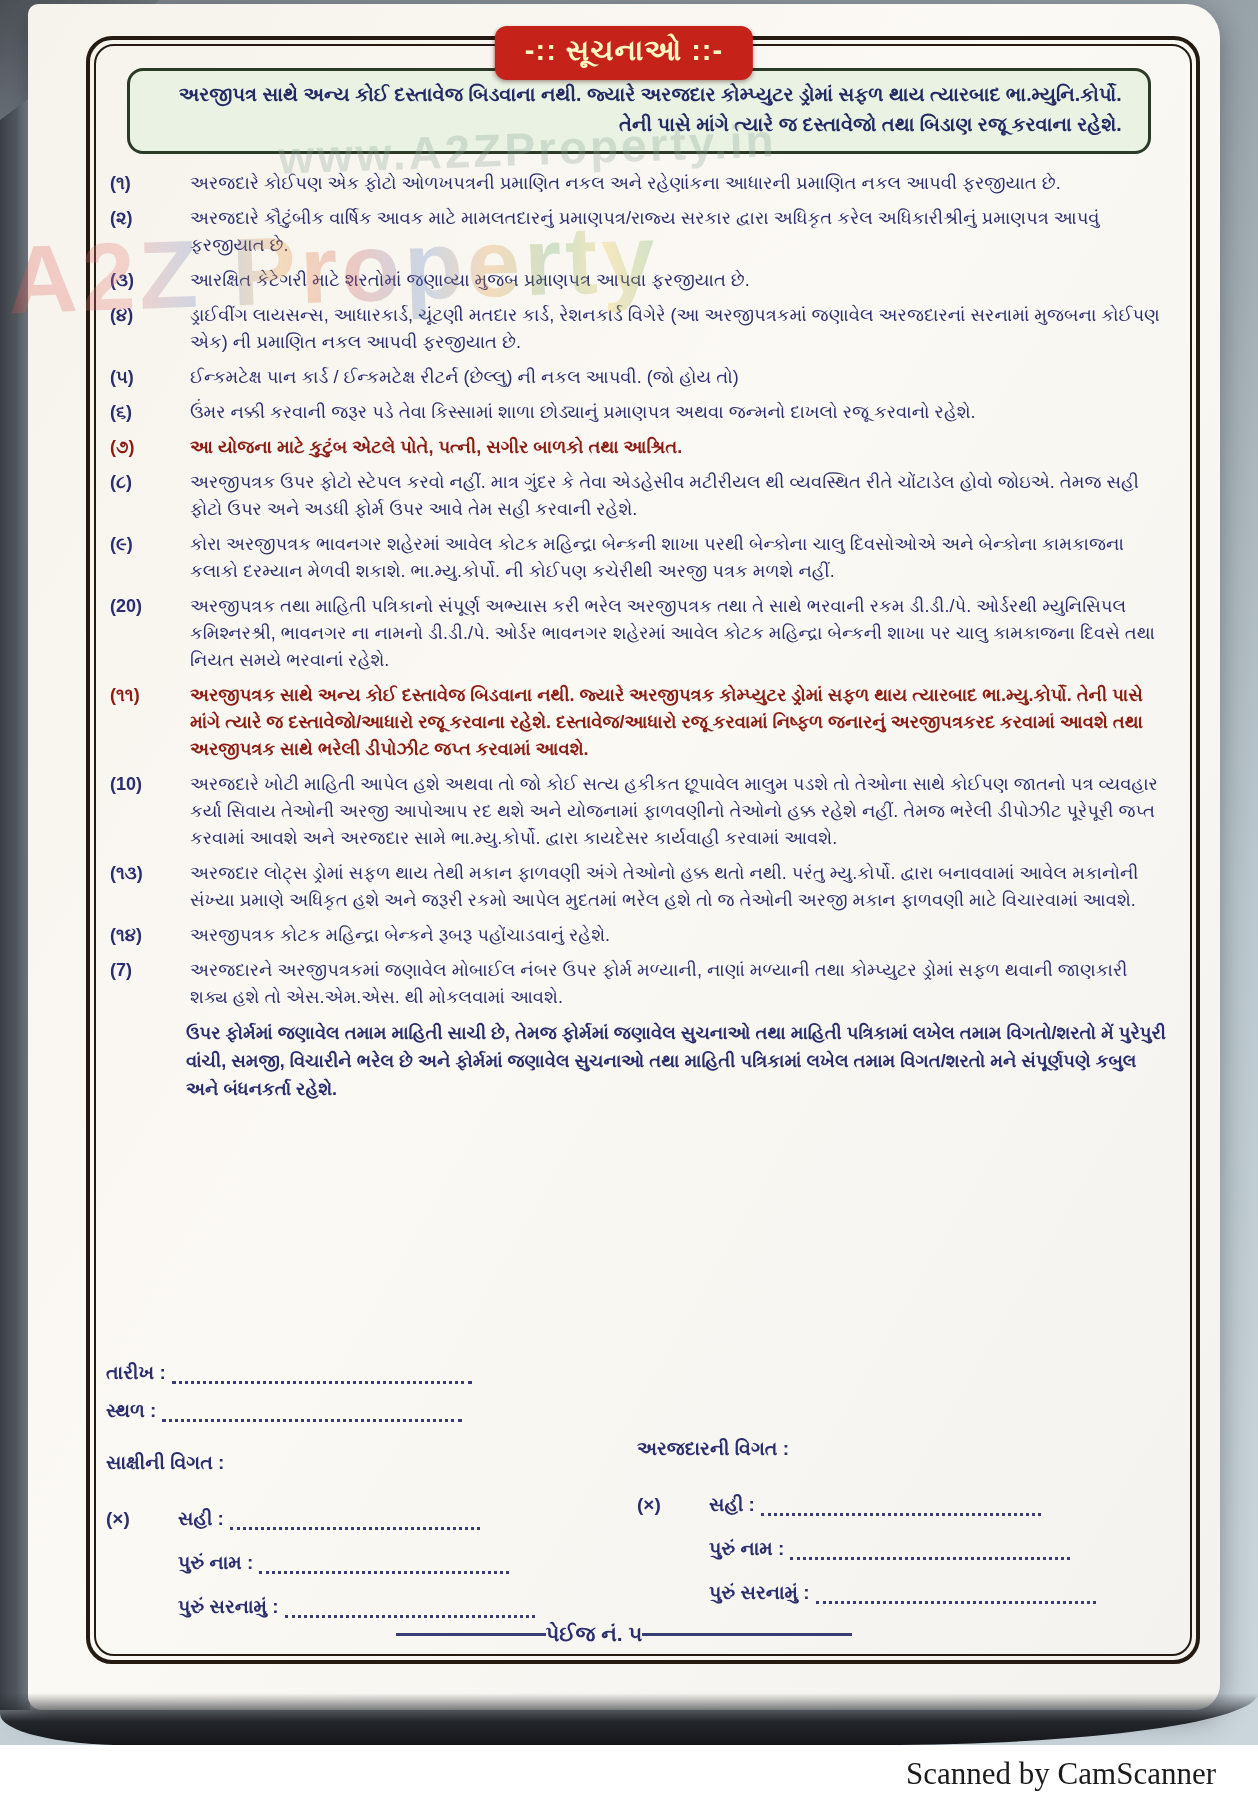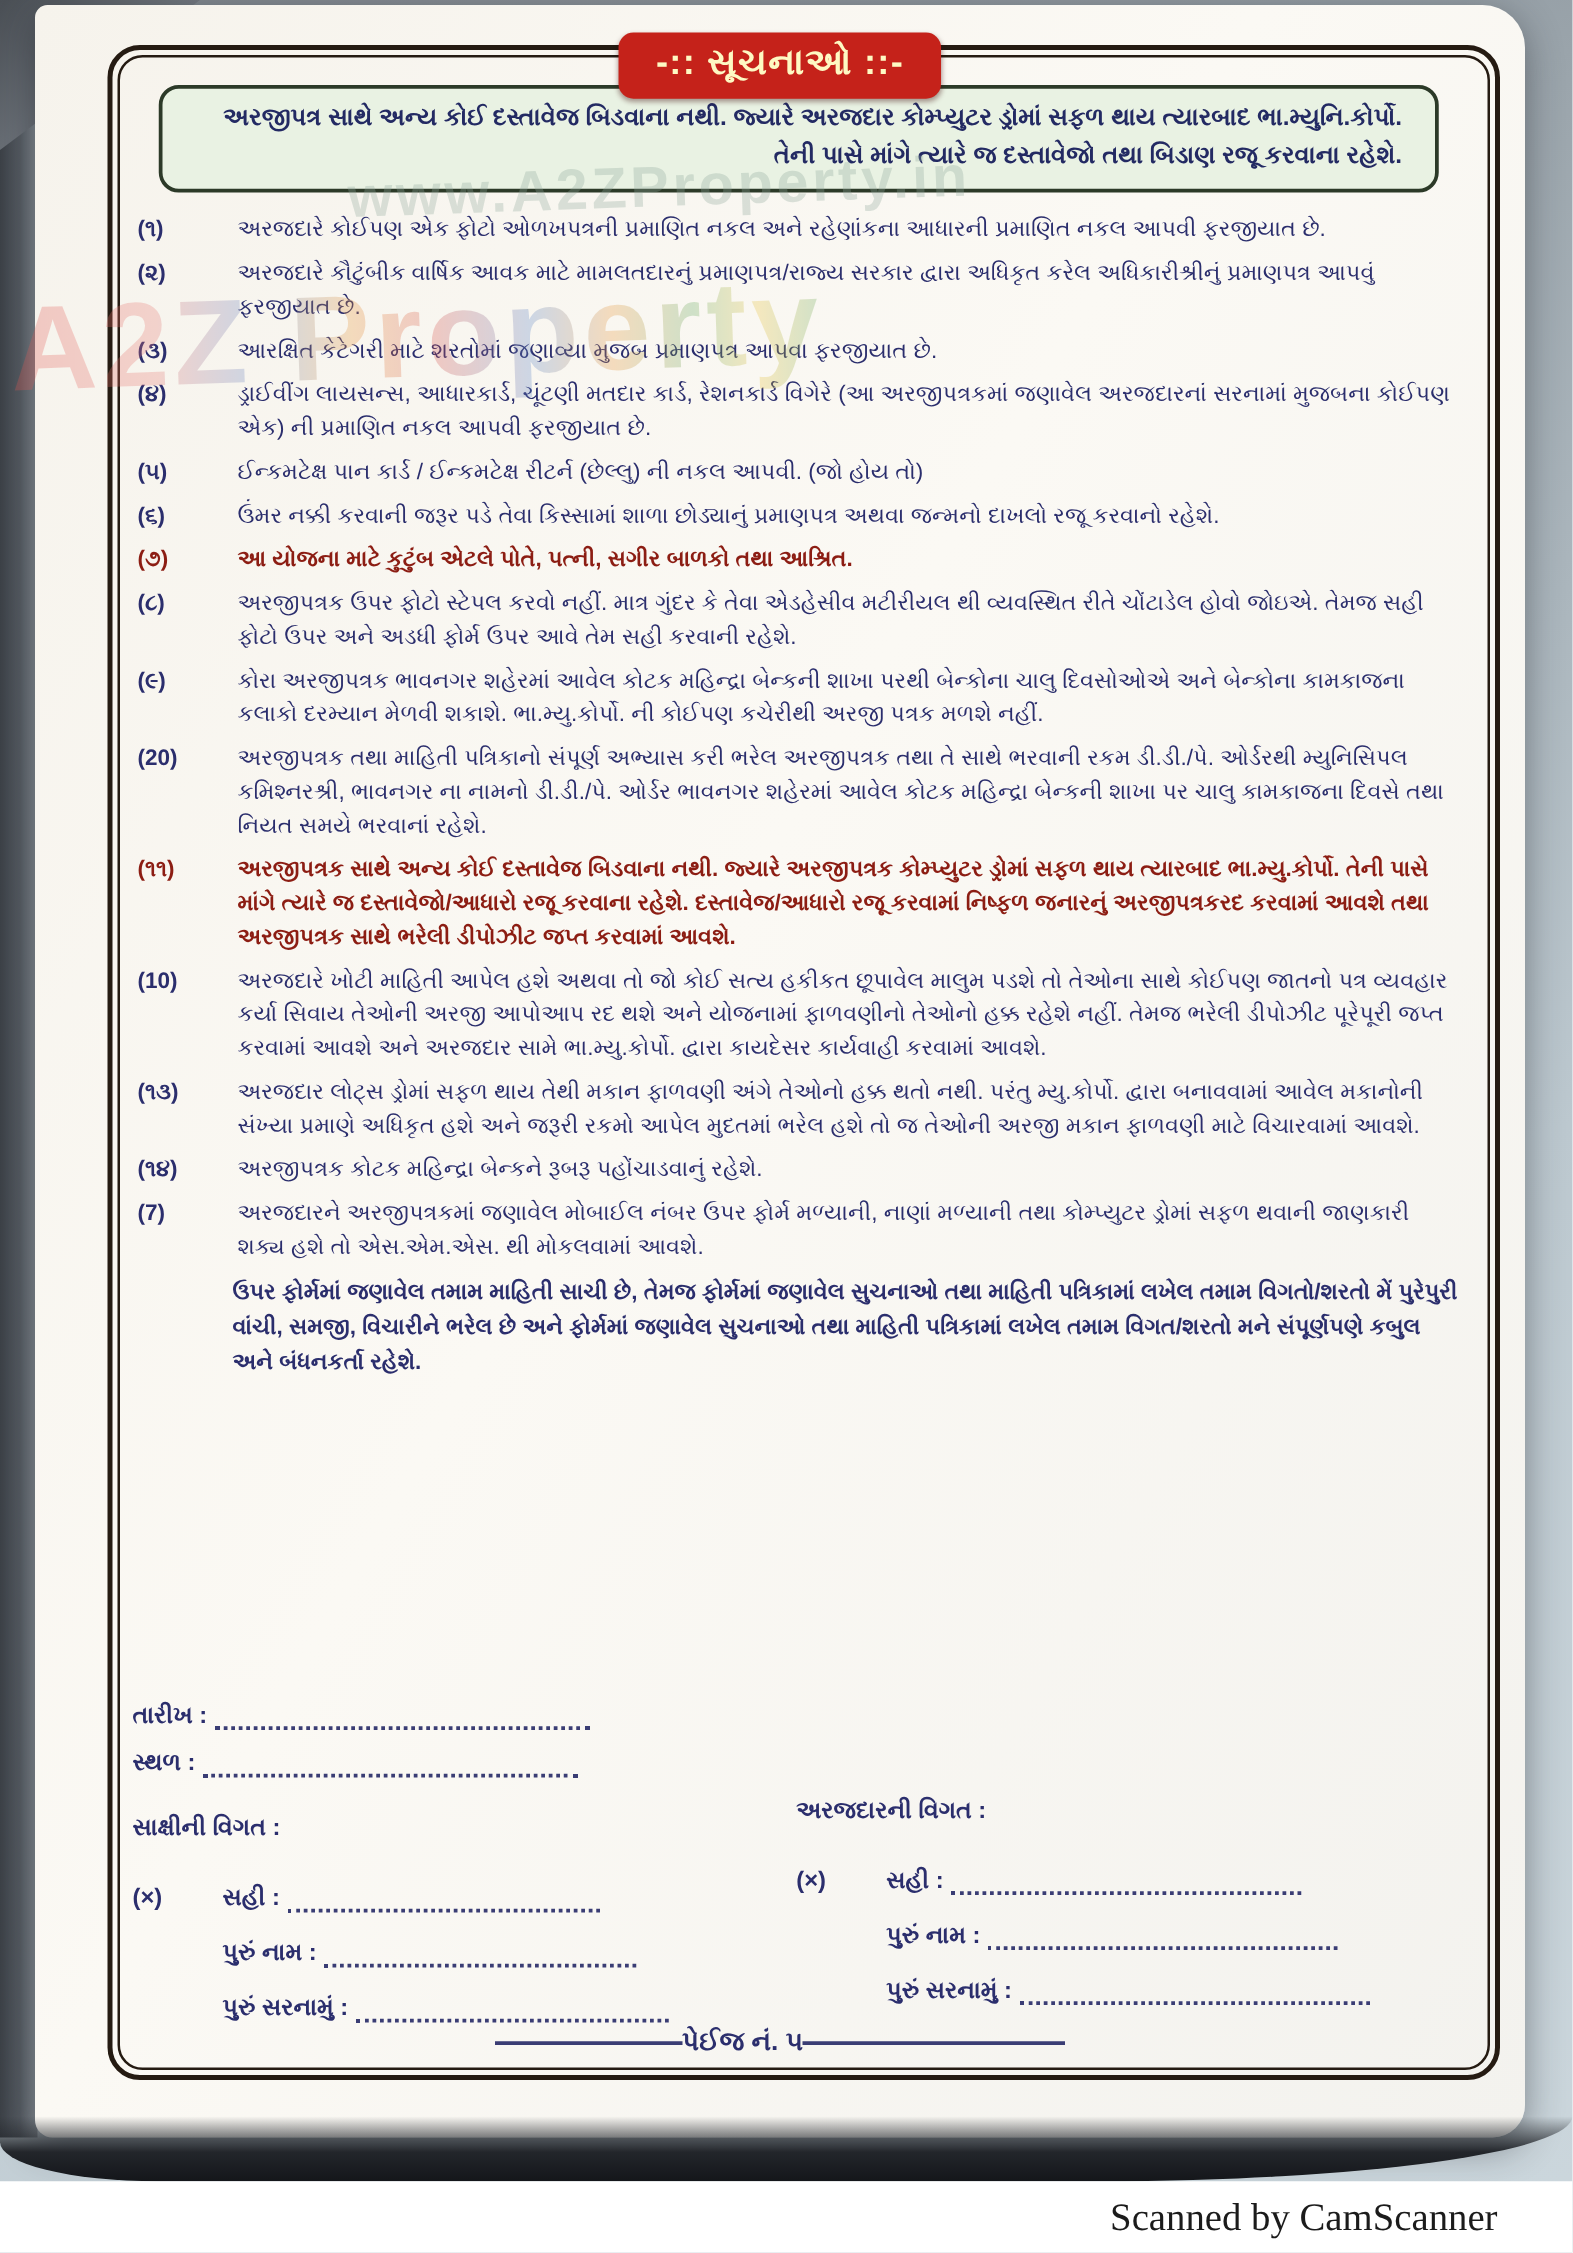--- a/index.html
+++ b/index.html
@@ -123,21 +123,21 @@
 
   
   .bottom-shadow{
     position:absolute; left:0; right:0; bottom:57px; height:52px;
     background:linear-gradient(180deg,rgba(40,44,50,0) 0%,#23262b 55%,#14161a 100%);
     border-radius:0 0 30% 10%/0 0 100% 60%;
   }
   .scan-strip{
     position:absolute; left:0; right:0; bottom:0; height:57px;
     background:#ffffff; display:flex; align-items:center; justify-content:flex-end;
-    padding-right:60px;
+    padding-right:42px;
   }
   .scan-credit{
     font-family:"Liberation Serif","DejaVu Serif",serif;
     font-size:31px; color:#1b1b1b;
   }
 </style>
 </head>
 <body>
 
 <div class="scene">

